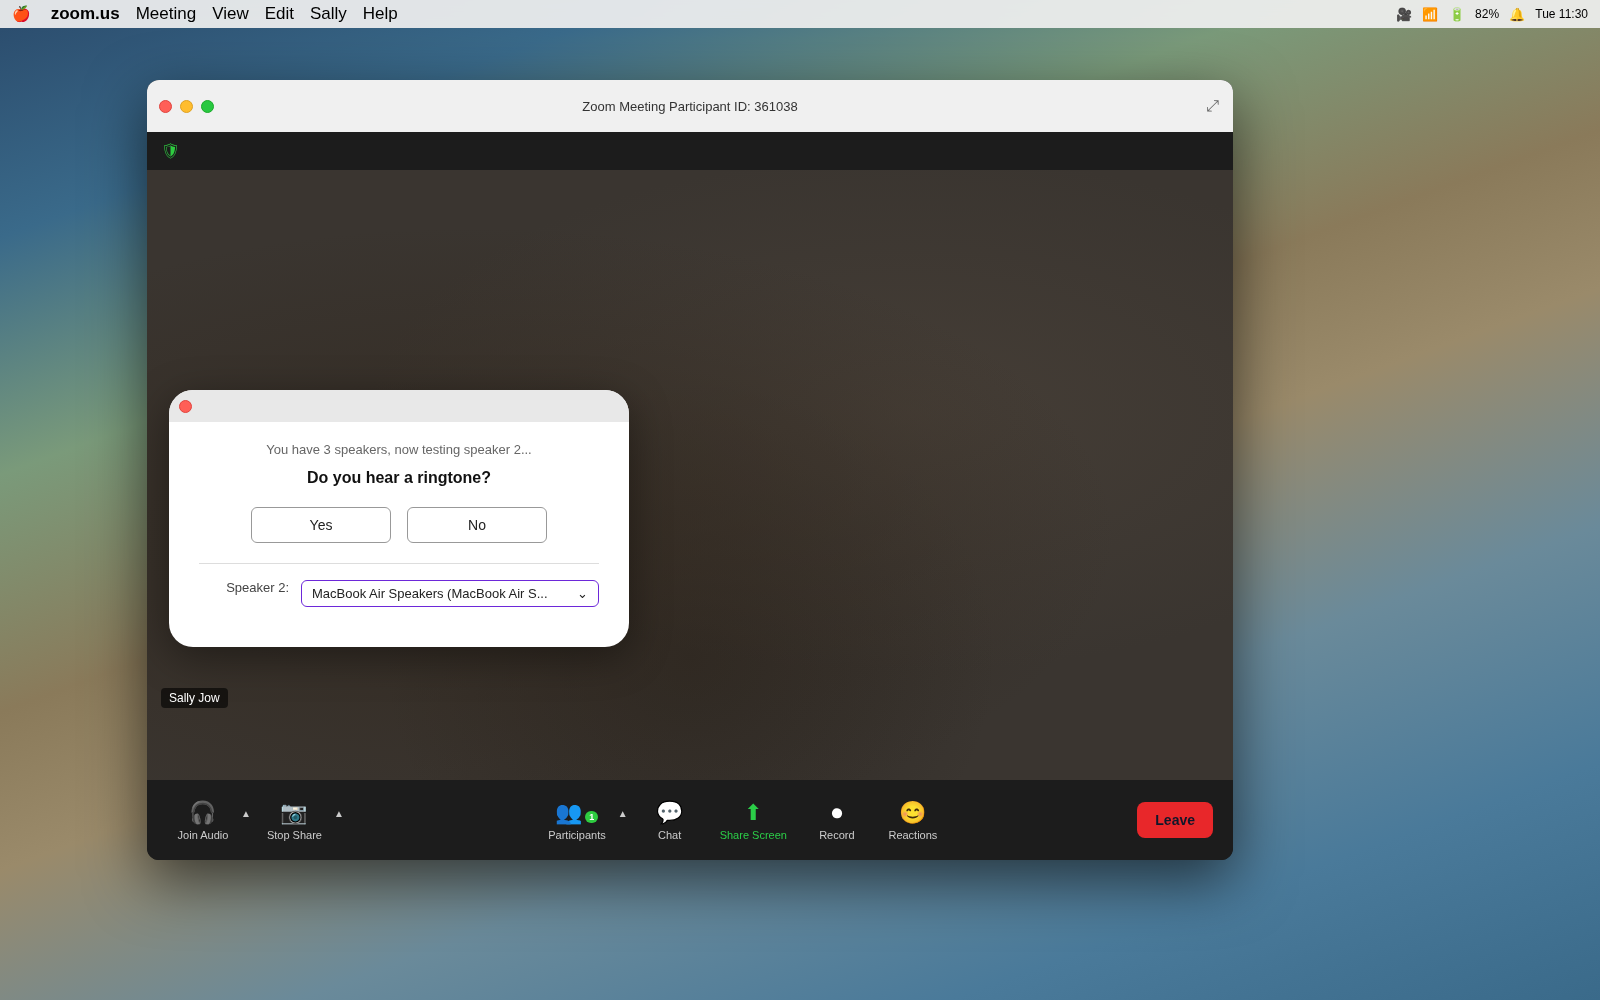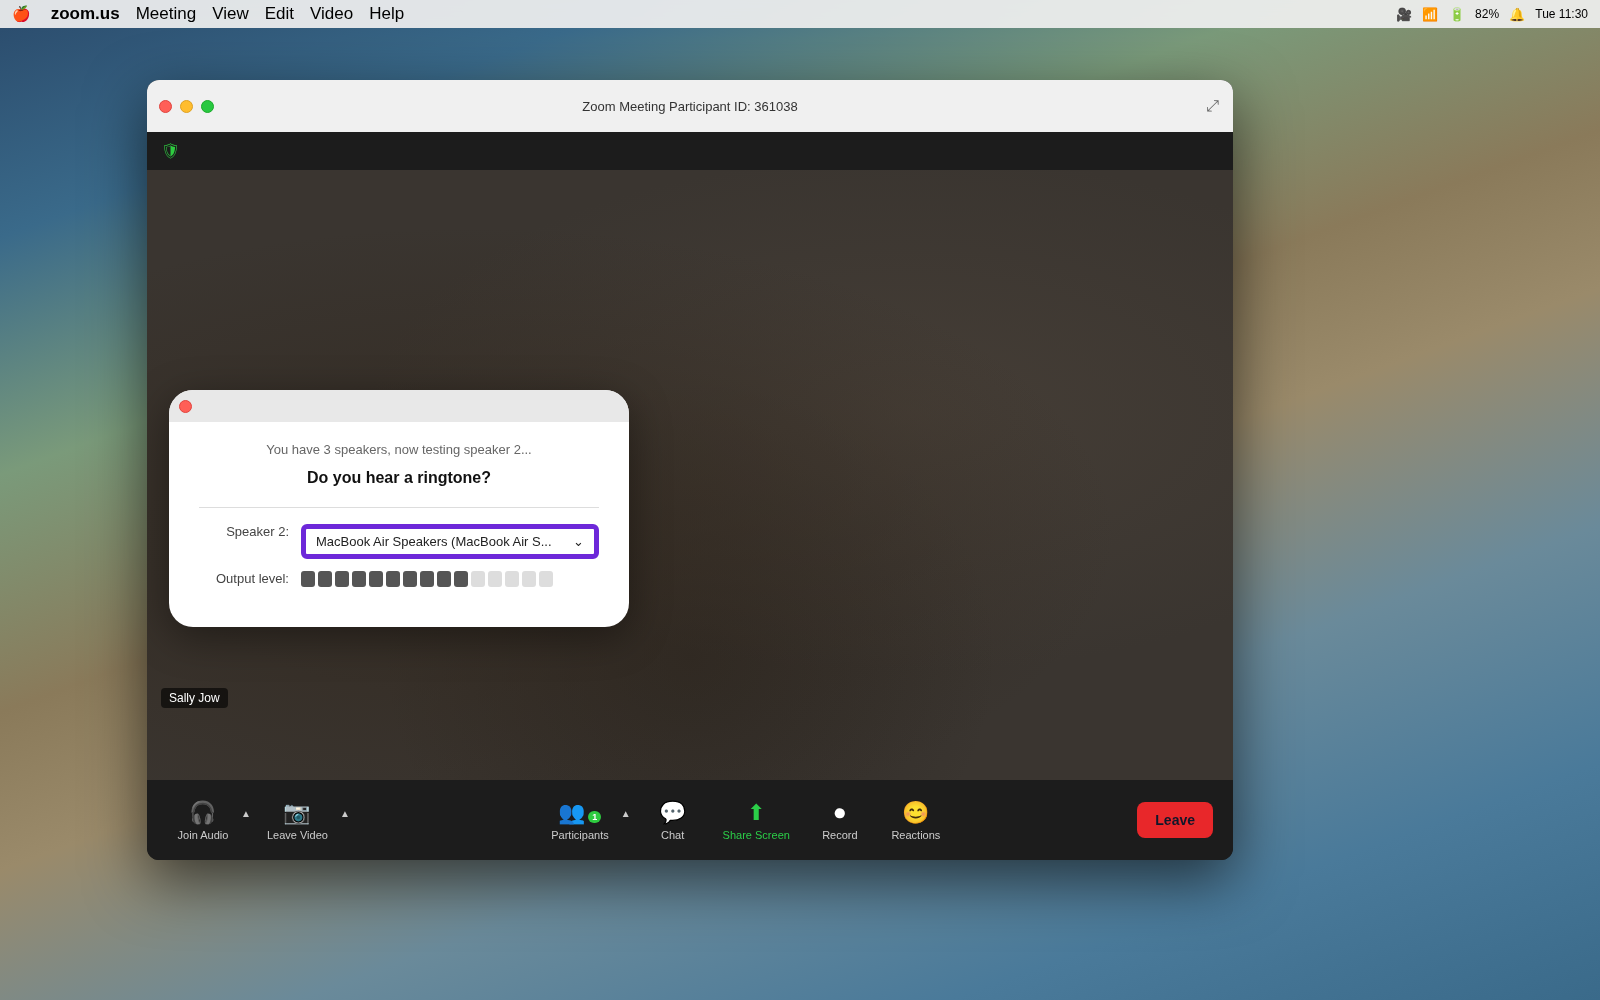--- a/index.html
+++ b/index.html
@@ -303,21 +303,21 @@
     }
     .field-label {
       font-size: 13px;
       color: #444;
       width: 90px;
       text-align: right;
       flex-shrink: 0;
     }
     .field-select {
       flex: 1;
-      border: 5px solid #6d28d9;
+      border: 1px solid #6d28d9;
       border-radius: 6px;
       padding: 5px 10px;
       font-size: 13px;
       background: #fff;
       color: #222;
       display: flex;
       align-items: center;
       justify-content: space-between;
     }
     .output-bars {
@@ -350,21 +350,21 @@
 
 <div class="desktop-bg"></div>
 
 <div class="menubar">
   <div class="menubar-left">
     <span class="apple-logo">🍎</span>
     <span class="menubar-item bold">zoom.us</span>
     <span class="menubar-item">Meeting</span>
     <span class="menubar-item">View</span>
     <span class="menubar-item">Edit</span>
-    <span class="menubar-item">Video</span>
+    <span class="menubar-item">Sally</span>
     <span class="menubar-item">Help</span>
   </div>
   <div class="menubar-right">
     <span class="menubar-icon">🎥</span>
     <span class="menubar-icon">📶</span>
     <span class="menubar-icon">🔋</span>
     <span>82%</span>
     <span class="menubar-icon">🔔</span>
     <span>Tue 11:30</span>
   </div>
@@ -388,48 +388,32 @@
 
   <div class="video-area">
 
     <div class="dialog">
       <div class="dialog-titlebar">
         <div class="dialog-close"></div>
       </div>
       <div class="dialog-body">
         <div class="dialog-subtitle">You have 3 speakers, now testing speaker 2...</div>
         <div class="dialog-title">Do you hear a ringtone?</div>
+        <div class="dialog-buttons">
+          <button class="dialog-btn">Yes</button>
+          <button class="dialog-btn">No</button>
+        </div>
         <hr class="dialog-divider">
         <div class="dialog-field">
           <span class="field-label">Speaker 2:</span>
           <div class="field-select">
             <span>MacBook Air Speakers (MacBook Air S...</span>
             <span>⌄</span>
           </div>
         </div>
-        <div class="dialog-field">
-          <span class="field-label">Output level:</span>
-          <div class="output-bars">
-            <div class="bar filled"></div>
-            <div class="bar filled"></div>
-            <div class="bar filled"></div>
-            <div class="bar filled"></div>
-            <div class="bar filled"></div>
-            <div class="bar filled"></div>
-            <div class="bar filled"></div>
-            <div class="bar filled"></div>
-            <div class="bar filled"></div>
-            <div class="bar filled"></div>
-            <div class="bar empty"></div>
-            <div class="bar empty"></div>
-            <div class="bar empty"></div>
-            <div class="bar empty"></div>
-            <div class="bar empty"></div>
-          </div>
-        </div>
       </div>
     </div>
 
     <div class="name-tag">Sally Jow</div>
 
   </div>
 
   <div class="toolbar">
     <div class="toolbar-items">
 
@@ -437,21 +421,21 @@
         <div class="toolbar-item">
           <span class="t-icon">🎧</span>
           <span class="t-label">Join Audio</span>
         </div>
         <span class="arrow-btn">▲</span>
       </div>
 
       <div class="toolbar-item-with-arrow">
         <div class="toolbar-item">
           <span class="t-icon">📷</span>
-          <span class="t-label">Leave Video</span>
+          <span class="t-label">Stop Share</span>
         </div>
         <span class="arrow-btn">▲</span>
       </div>
 
       <div class="toolbar-spacer"></div>
 
       <div class="toolbar-item-with-arrow">
         <div class="toolbar-item">
           <span class="t-icon">👥<span class="participants-badge">1</span></span>
           <span class="t-label">Participants</span>

